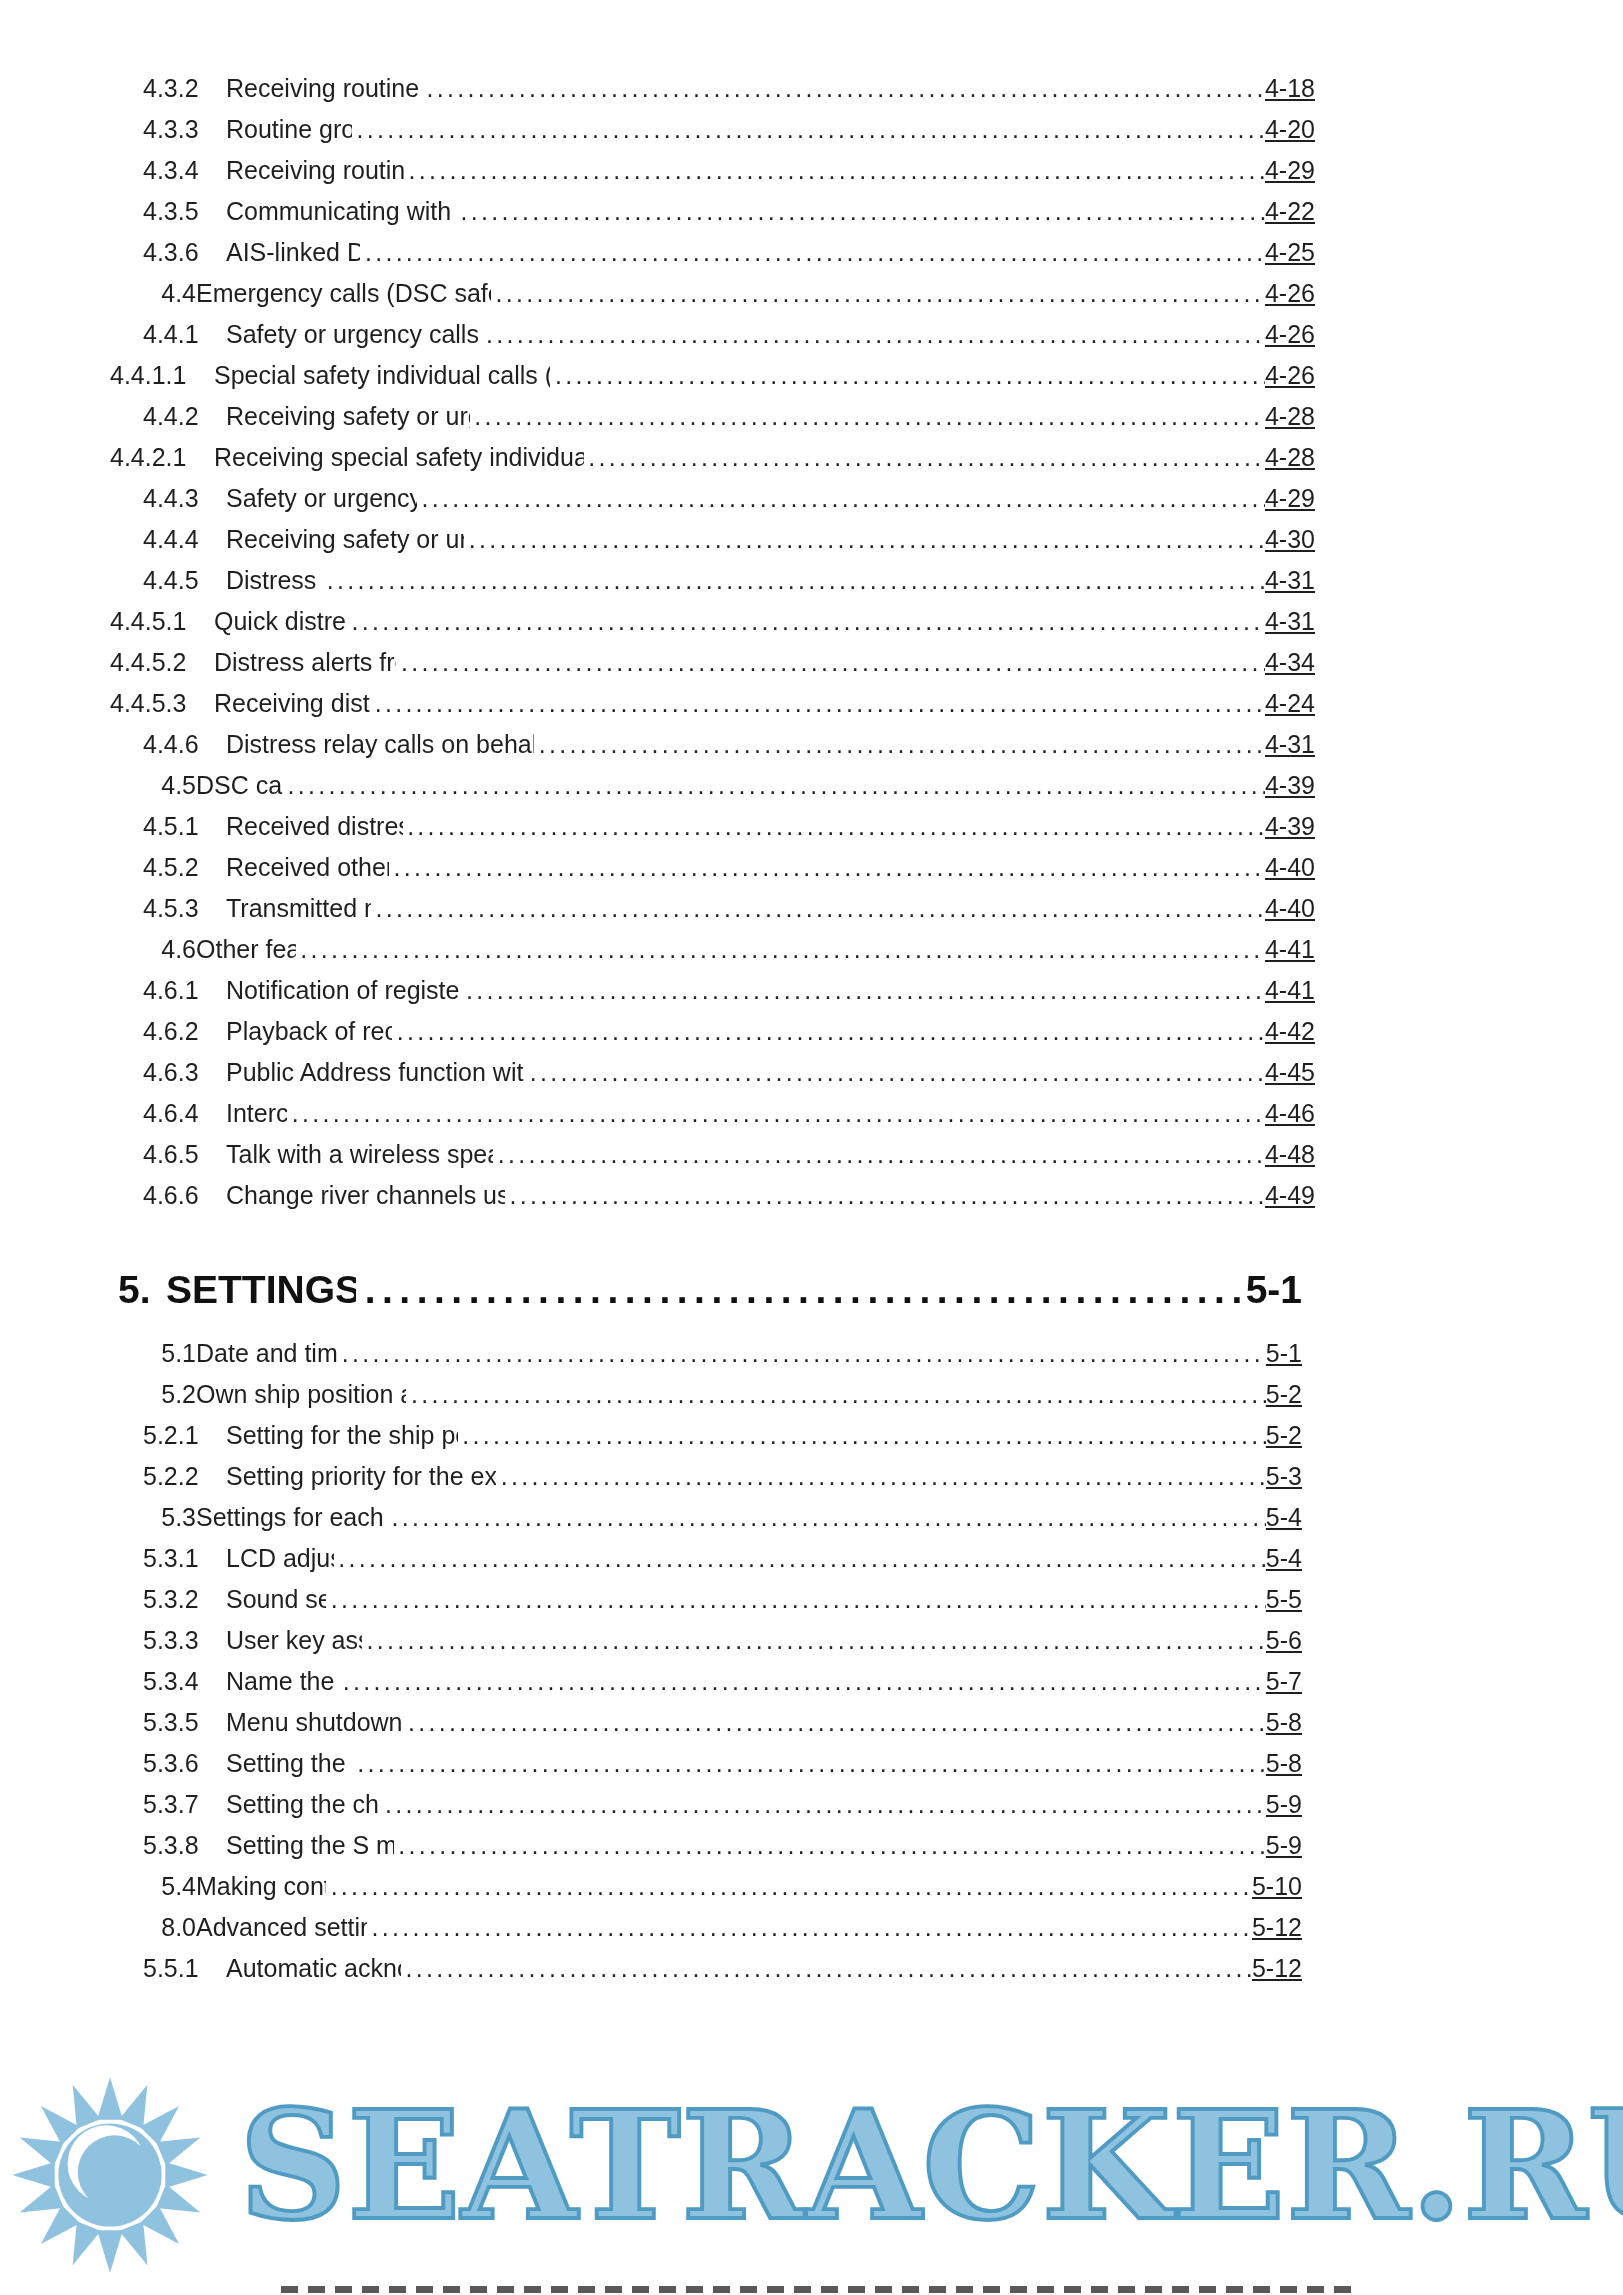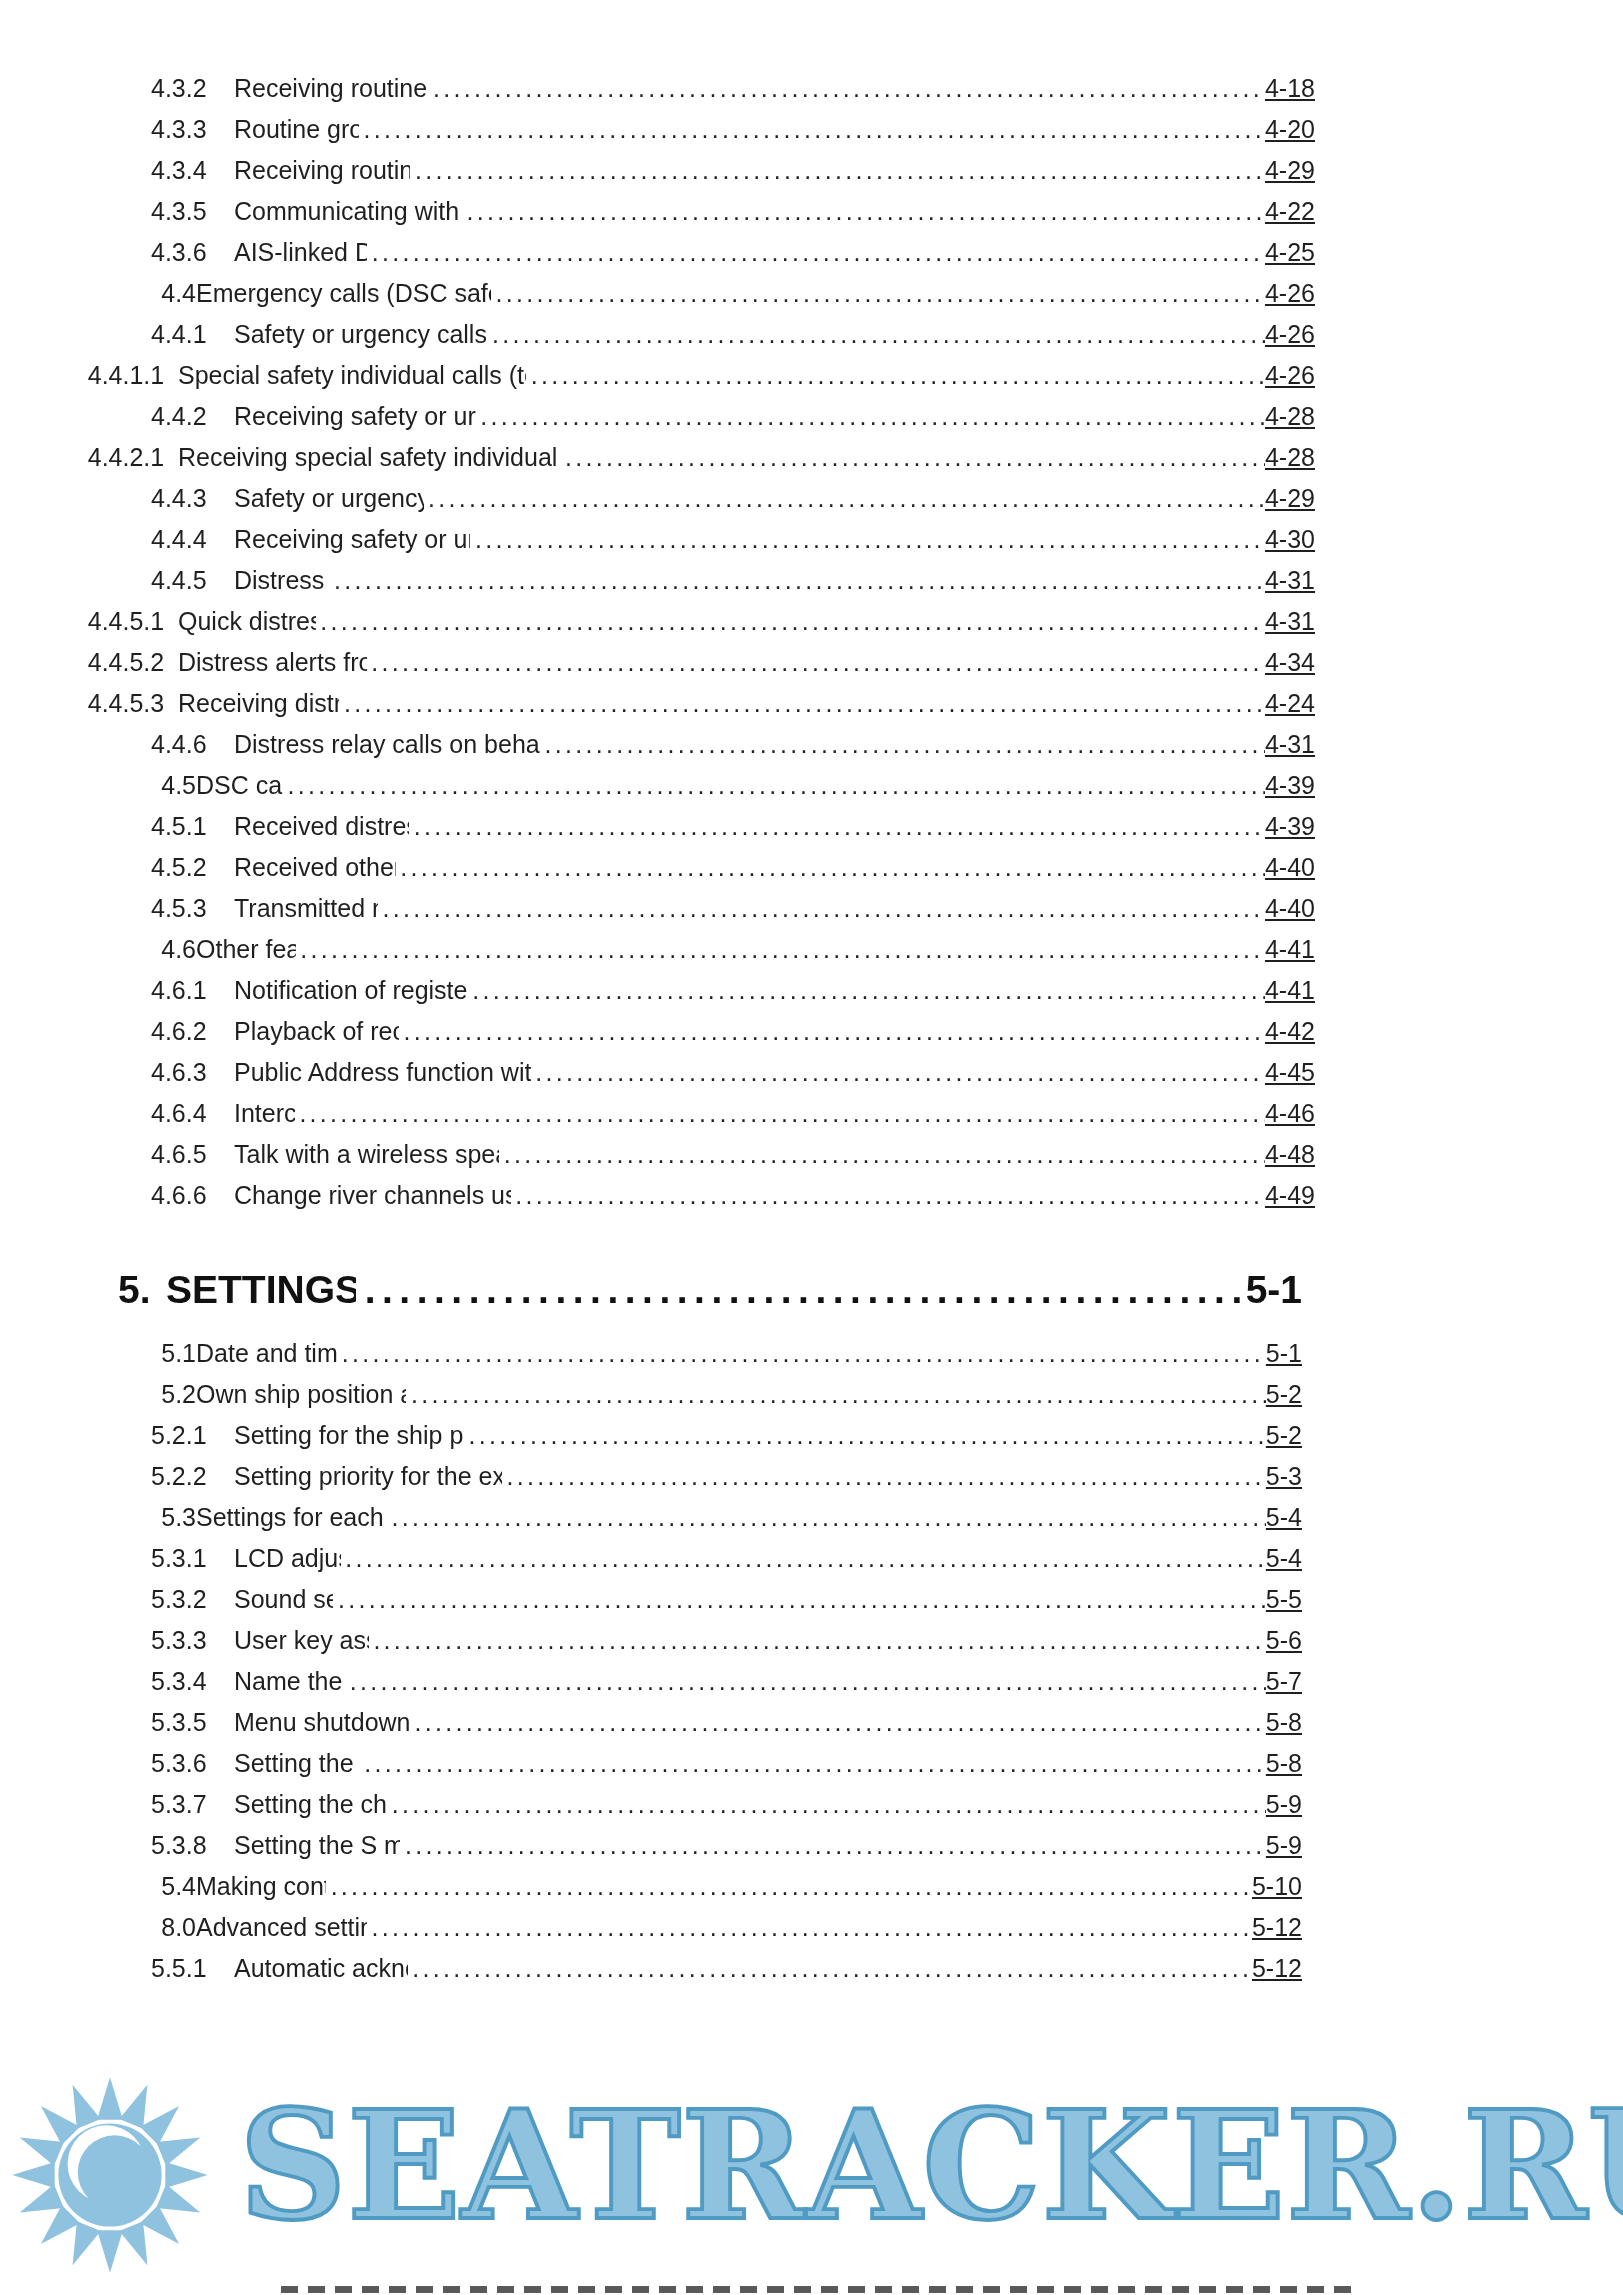--- a/index.html
+++ b/index.html
@@ -19,22 +19,22 @@
   .toc-list.narrow { margin-right: 321px; }
 
   .row {
     display: flex;
     align-items: baseline;
     font-size: 25px;
     line-height: 41px;
     white-space: nowrap;
   }
   .lvl1 { padding-left: 129px; text-align: right; }
-  .lvl2 { padding-left: 143px; margin-left: 8px; }
-  .lvl3 { padding-left: 74px; text-align: center; }
+  .lvl2 { padding-left: 143px; }
+  .lvl3 { padding-left: 110px; }
   .lvl1 .num { width: 67px; }
   .lvl2 .num { width: 83px; }
   .lvl3 .num { width: 104px; }
   .num { flex: 0 0 auto; }
   .title {
     flex: 0 1 auto;
     min-width: 0;
     overflow: hidden;
     white-space: nowrap;
   }

